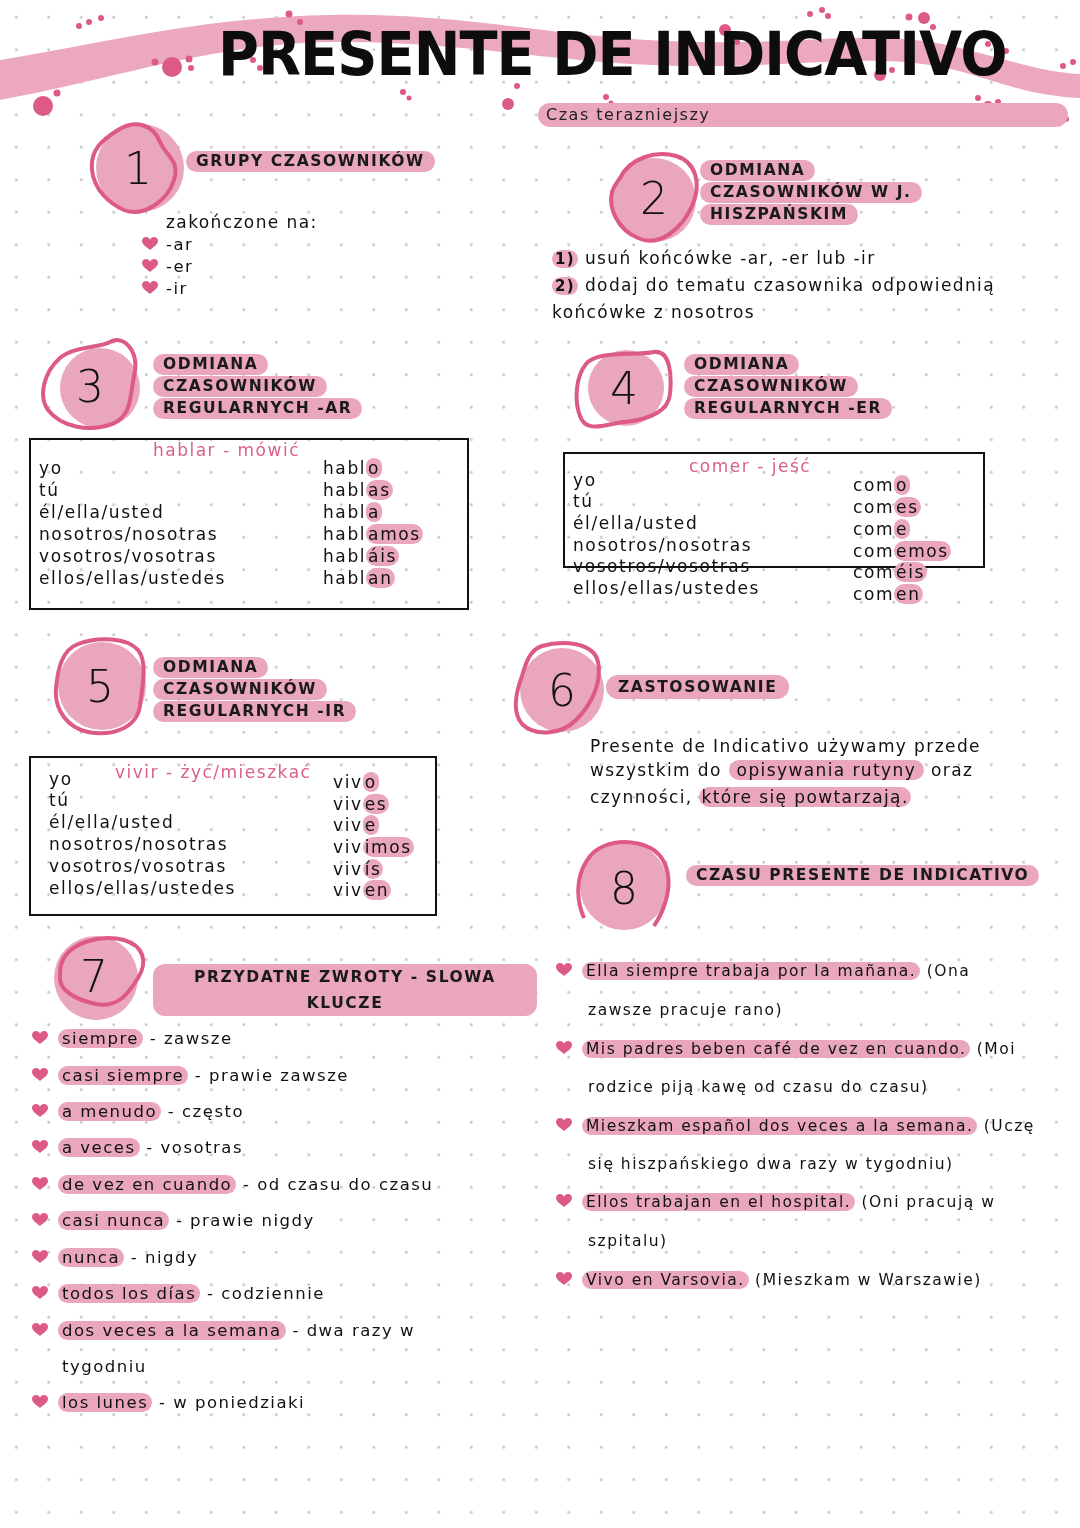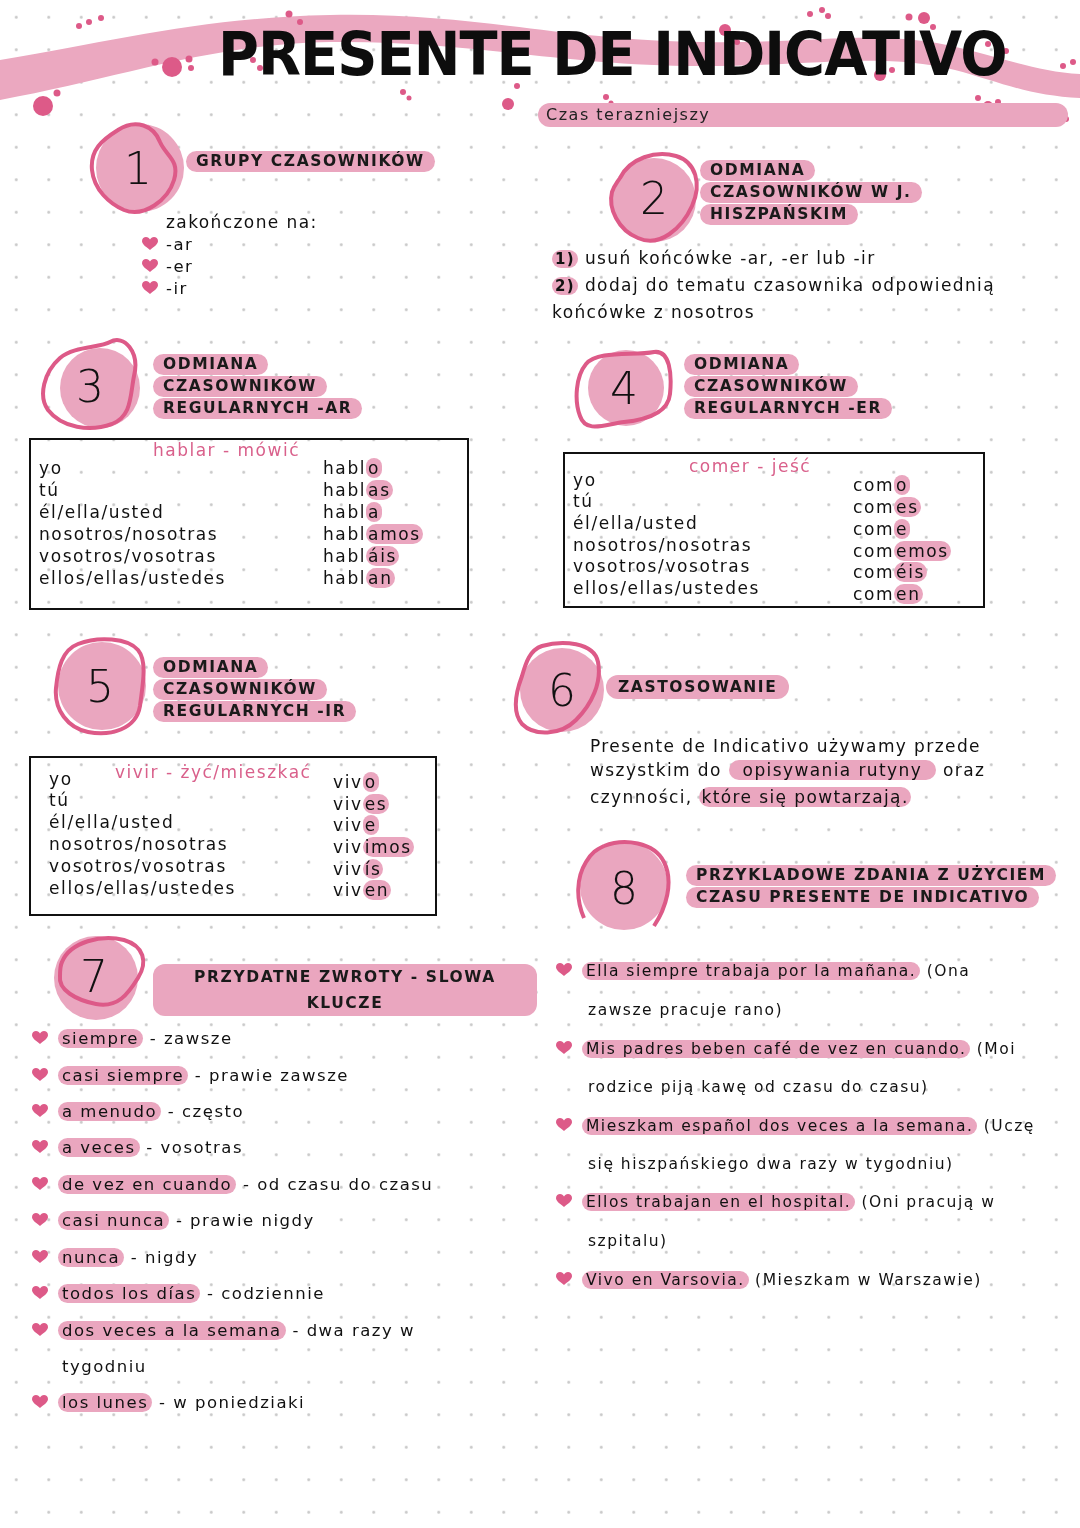--- a/index.html
+++ b/index.html
@@ -221,21 +221,21 @@
     <circle cx="52" cy="44" r="38" fill="#eaa6bf"></circle>
     <path d="M12,20 C24,6 60,12 80,8 C96,6 98,30 96,50 C94,70 70,76 50,78 C32,80 12,90 6,72 C0,56 2,32 12,20 Z" fill="none" stroke="#dd5a88" stroke-width="4"></path>
   </svg>
   <div class="num" style="top:-6px;">4</div>
 </div>
 <div class="sec-head" style="left:684px; top:354px;">
   <div class="pill">ODMIANA</div>
   <div class="pill">CZASOWNIKÓW</div>
   <div class="pill">REGULARNYCH -ER</div>
 </div>
-<div class="conj" style="left:563px; top:452px; width:422px; height:156px;">
+<div class="conj" style="left:563px; top:452px; width:422px; height:116px;">
   <div class="verb" style="left:124px; top:2px;">comer - jeść</div>
   <div class="row" style="top:15px;">yo</div>
   <div class="row" style="top:36px;">tú</div>
   <div class="row" style="top:58px;">él/ella/usted</div>
   <div class="row" style="top:80px;">nosotros/nosotras</div>
   <div class="row" style="top:101px;">vosotros/vosotras</div>
   <div class="row" style="top:123px;">ellos/ellas/ustedes</div>
   <div class="form" style="left:288px; top:20px;"><span>com</span><span class="hl-end">o</span></div>
   <div class="form" style="left:288px; top:42px;"><span>com</span><span class="hl-end">es</span></div>
   <div class="form" style="left:288px; top:64px;"><span>com</span><span class="hl-end">e</span></div>
@@ -277,33 +277,32 @@
     <circle cx="50" cy="50" r="42" fill="#eaa6bf"></circle>
     <path d="M30,6 C50,0 82,2 86,22 C90,42 80,64 64,80 C48,96 22,96 10,84 C0,72 4,52 10,36 C14,22 18,10 30,6 Z" fill="none" stroke="#dd5a88" stroke-width="4"></path>
   </svg>
   <div class="num">6</div>
 </div>
 <div class="sec-head" style="left:606px; top:675px;">
   <div class="pill" style="line-height:24px; padding:0 12px;">ZASTOSOWANIE</div>
 </div>
 <div class="abs txt" style="left:590px; top:734px; line-height:24px;">
   <div>Presente de Indicativo używamy przede</div>
-  <div><span>wszystkim do </span><span class="hl" style="padding:0 14px;">opisywania rutyny</span><span> oraz</span></div>
+  <div><span>wszystkim do </span><span class="hl" style="padding:0 8px;">opisywania rutyny</span><span> oraz</span></div>
   <div style="margin-top:3px;"><span>czynności, </span><span class="hl" style="padding:0 2px;">które się powtarzają.</span></div>
 </div>
 
 <div class="badge" style="left:574px; top:838px;">
   <svg width="100" height="100" viewBox="0 0 100 100">
     <circle cx="50" cy="48" r="44" fill="#eaa6bf"></circle>
     <path d="M30,8 C50,0 80,4 90,24 C100,44 92,70 80,88 M10,80 C2,62 2,40 12,24 C18,14 22,12 30,8" fill="none" stroke="#dd5a88" stroke-width="4"></path>
   </svg>
   <div class="num">8</div>
 </div>
 <div class="sec-head" style="left:686px; top:865px;">
-  <div class="pill">PRZYKLADOWE ZDANIA Z UŻYCIEM</div>
   <div class="pill">CZASU PRESENTE DE INDICATIVO</div>
 </div>
 
 <div class="badge" style="left:52px; top:932px;">
   <svg width="100" height="100" viewBox="0 0 100 100">
     <circle cx="44" cy="46" r="42" fill="#eaa6bf"></circle>
     <path d="M10,30 C18,10 50,2 72,8 C92,14 96,30 86,46 C76,62 66,76 44,72 C24,68 6,58 8,44 C8,38 8,34 10,30 Z" fill="none" stroke="#dd5a88" stroke-width="4"></path>
   </svg>
   <div class="num" style="top:-6px; left:-8px;">7</div>
 </div>

